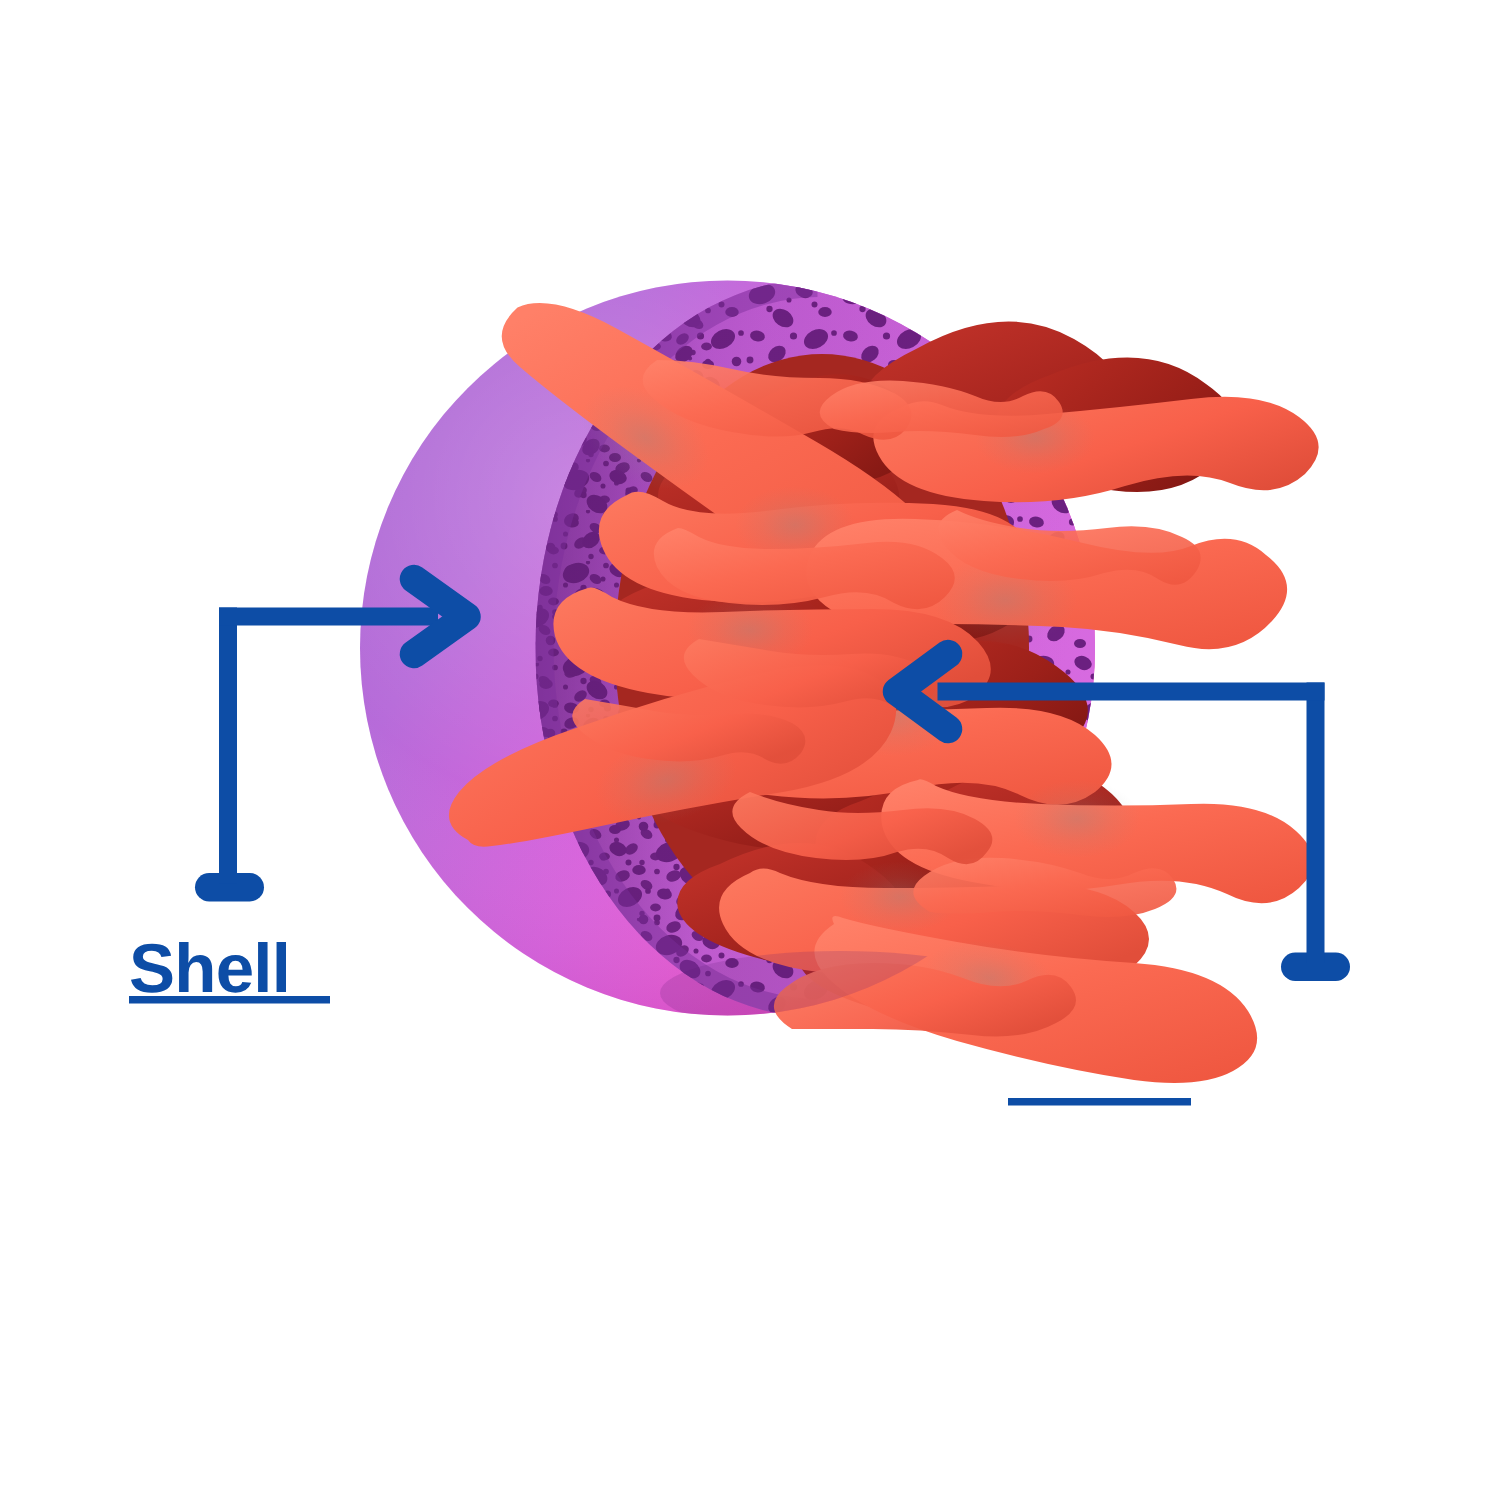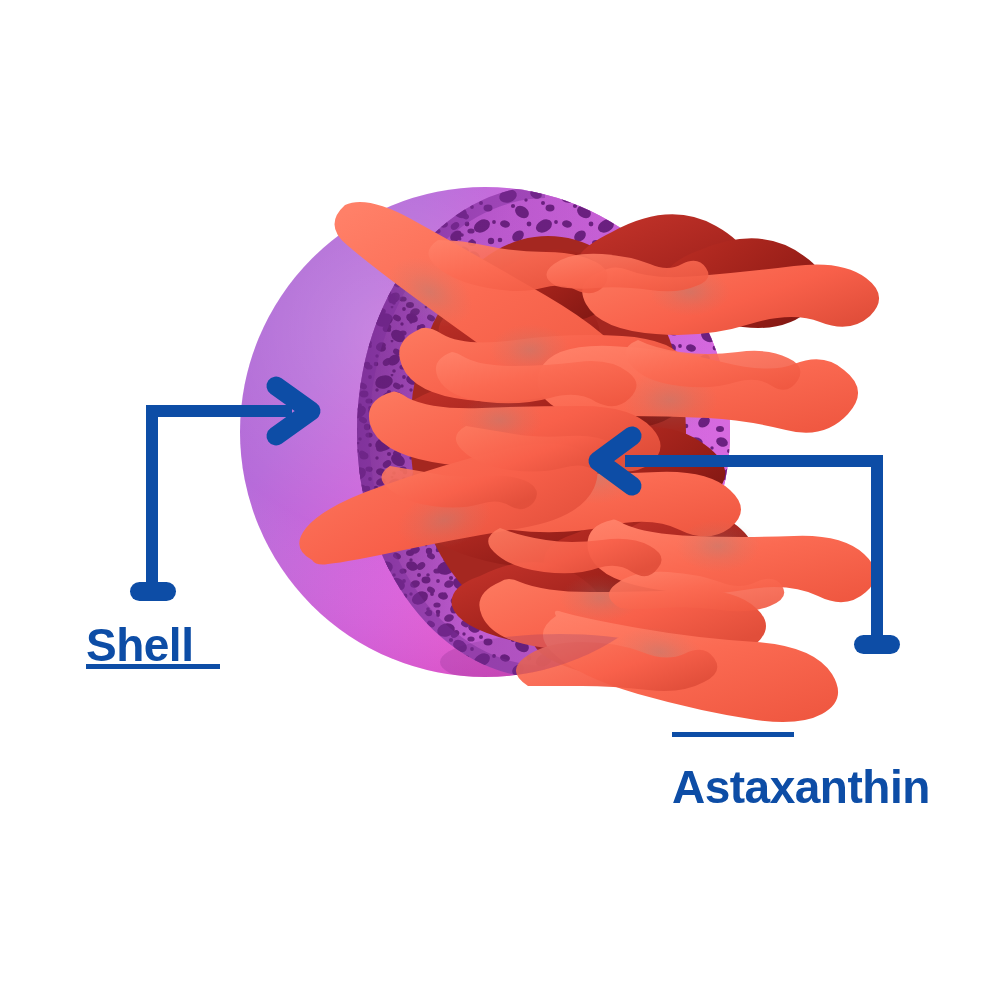--- a/index.html
+++ b/index.html
@@ -348,15 +348,14 @@
 
       <path d="M632 436 L598 461 L632 486" fill="none" stroke="#0d4da6" stroke-width="19" stroke-linecap="round" stroke-linejoin="round"></path>
     </g>
   </svg>
 
   <div class="lbl" id="shell-label">Shell</div>
   <div class="underline" id="shell-underline"></div>
 
   <div class="underline" id="core-underline"></div>
 
-  <div class="lbl" id="asta-label">Astaxanthin</div>
 
 </div>
 
 </body></html>

